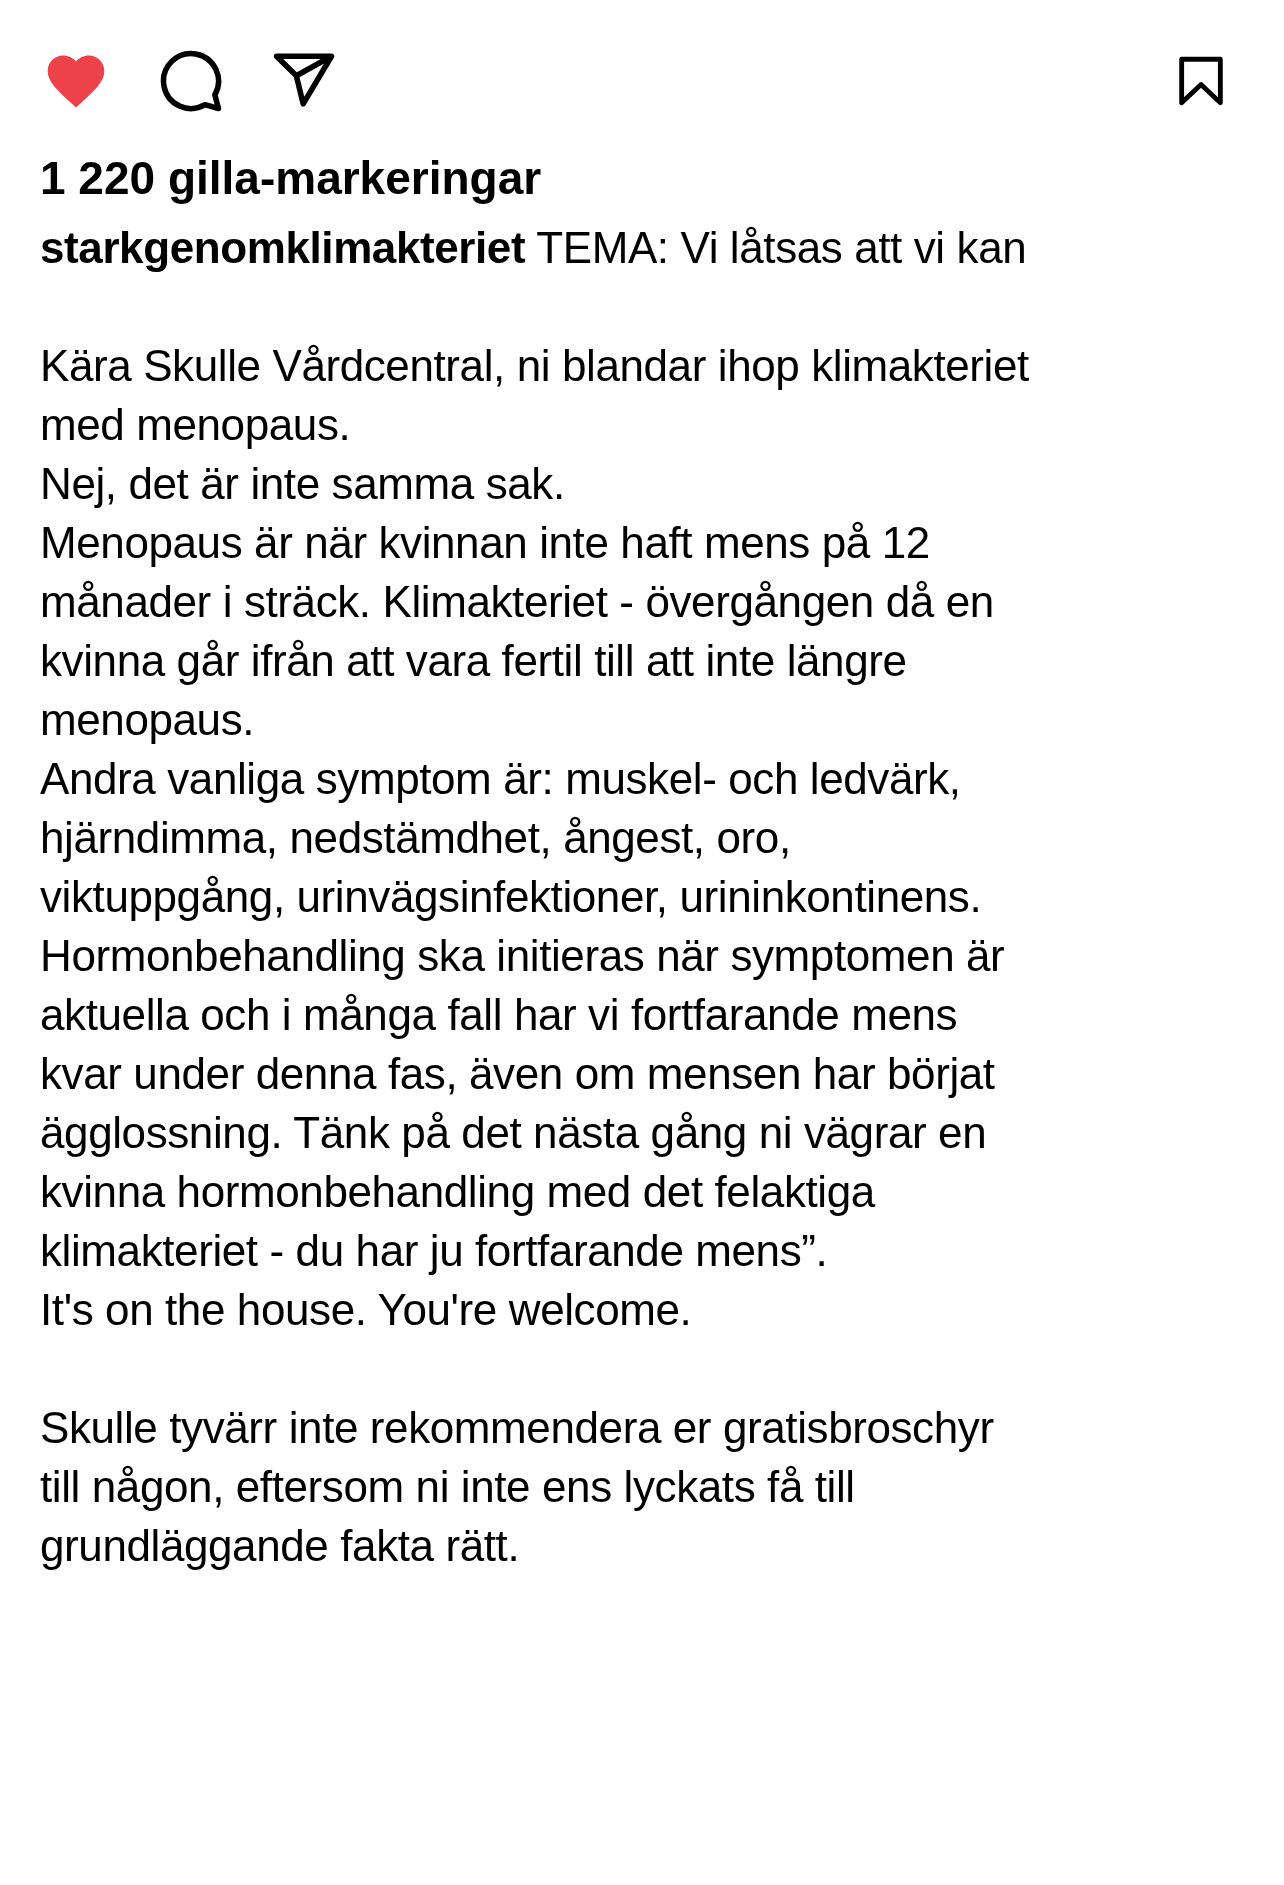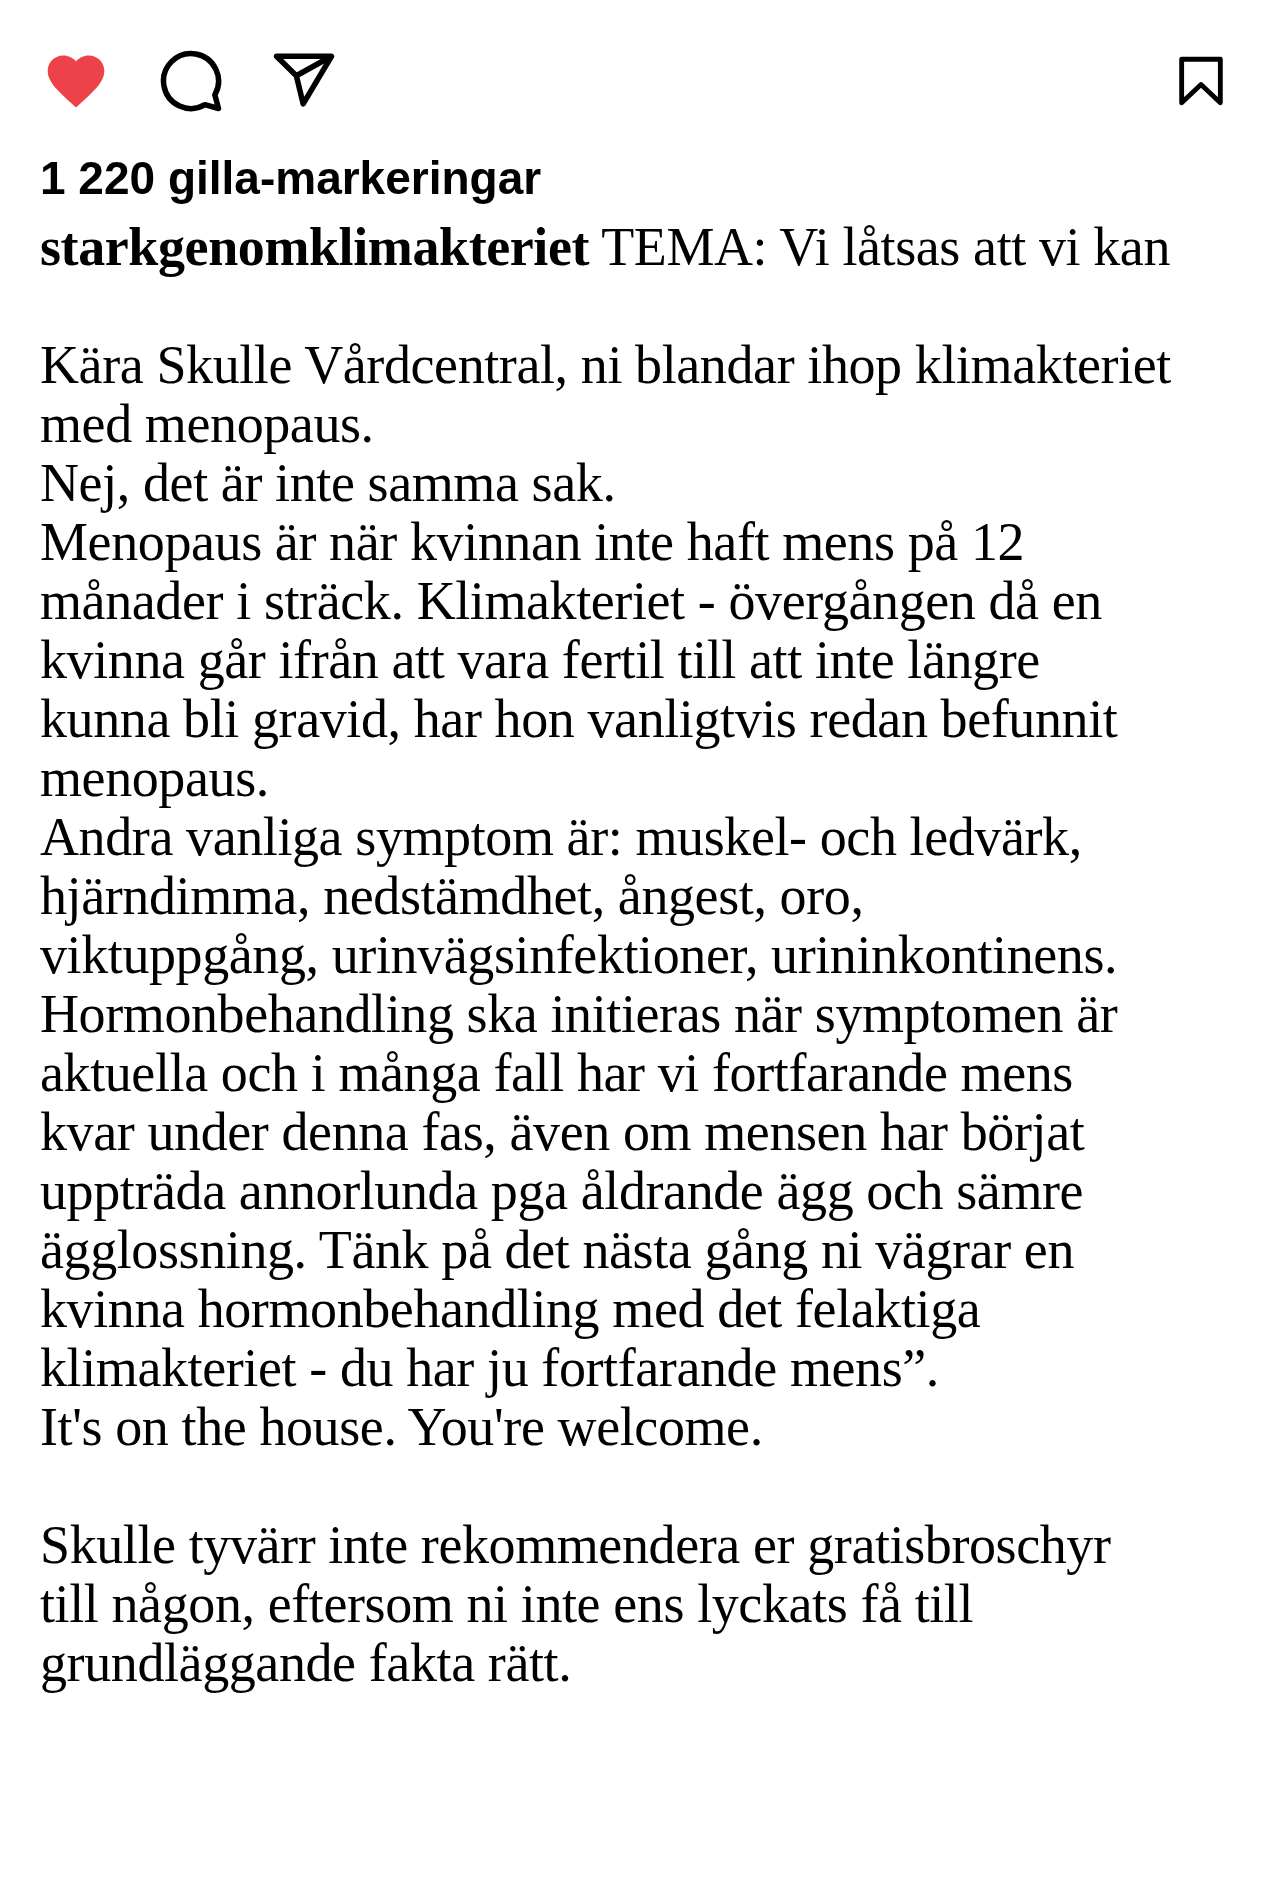--- a/index.html
+++ b/index.html
@@ -44,24 +44,23 @@
     font-size: 46px;
     font-weight: 700;
     line-height: 52px;
     letter-spacing: 0px;
     cursor: pointer;
   }
 
   
   .caption {
     margin: 14px 20px 0 40px;
-    font-size: 54px;
+    font-size: 44px;
     line-height: 59px;
     letter-spacing: -0.4px;
-    font-family: Liberation Serif, serif;
   }
   .cap-line {
     height: 59px;
     white-space: pre;
   }
   .cap-line.blank { height: 59px; }
   .cap-bold {
     font-weight: 700;
     cursor: pointer;
   }
@@ -114,29 +113,27 @@
 
   <div class="caption" id="caption">
       <div class="cap-line"><span class="cap-bold">starkgenomklimakteriet</span> TEMA: Vi låtsas att vi kan</div>
       <div class="cap-line blank"></div>
       <div class="cap-line">Kära Skulle Vårdcentral, ni blandar ihop klimakteriet</div>
       <div class="cap-line">med menopaus.</div>
       <div class="cap-line">Nej, det är inte samma sak.</div>
       <div class="cap-line">Menopaus är när kvinnan inte haft mens på 12</div>
       <div class="cap-line">månader i sträck. Klimakteriet - övergången då en</div>
       <div class="cap-line">kvinna går ifrån att vara fertil till att inte längre</div>
-      <div class="cap-line">kunna bli gravid, har hon vanligtvis redan befunnit</div>
       <div class="cap-line">menopaus.</div>
       <div class="cap-line">Andra vanliga symptom är: muskel- och ledvärk,</div>
       <div class="cap-line">hjärndimma, nedstämdhet, ångest, oro,</div>
       <div class="cap-line">viktuppgång, urinvägsinfektioner, urininkontinens.</div>
       <div class="cap-line">Hormonbehandling ska initieras när symptomen är</div>
       <div class="cap-line">aktuella och i många fall har vi fortfarande mens</div>
       <div class="cap-line">kvar under denna fas, även om mensen har börjat</div>
-      <div class="cap-line">uppträda annorlunda pga åldrande ägg och sämre</div>
       <div class="cap-line">ägglossning. Tänk på det nästa gång ni vägrar en</div>
       <div class="cap-line">kvinna hormonbehandling med det felaktiga</div>
       <div class="cap-line">klimakteriet - du har ju fortfarande mens”.</div>
       <div class="cap-line">It's on the house. You're welcome.</div>
       <div class="cap-line blank"></div>
       <div class="cap-line">Skulle tyvärr inte rekommendera er gratisbroschyr</div>
       <div class="cap-line">till någon, eftersom ni inte ens lyckats få till</div>
       <div class="cap-line">grundläggande fakta rätt.</div>
     </div>
 

